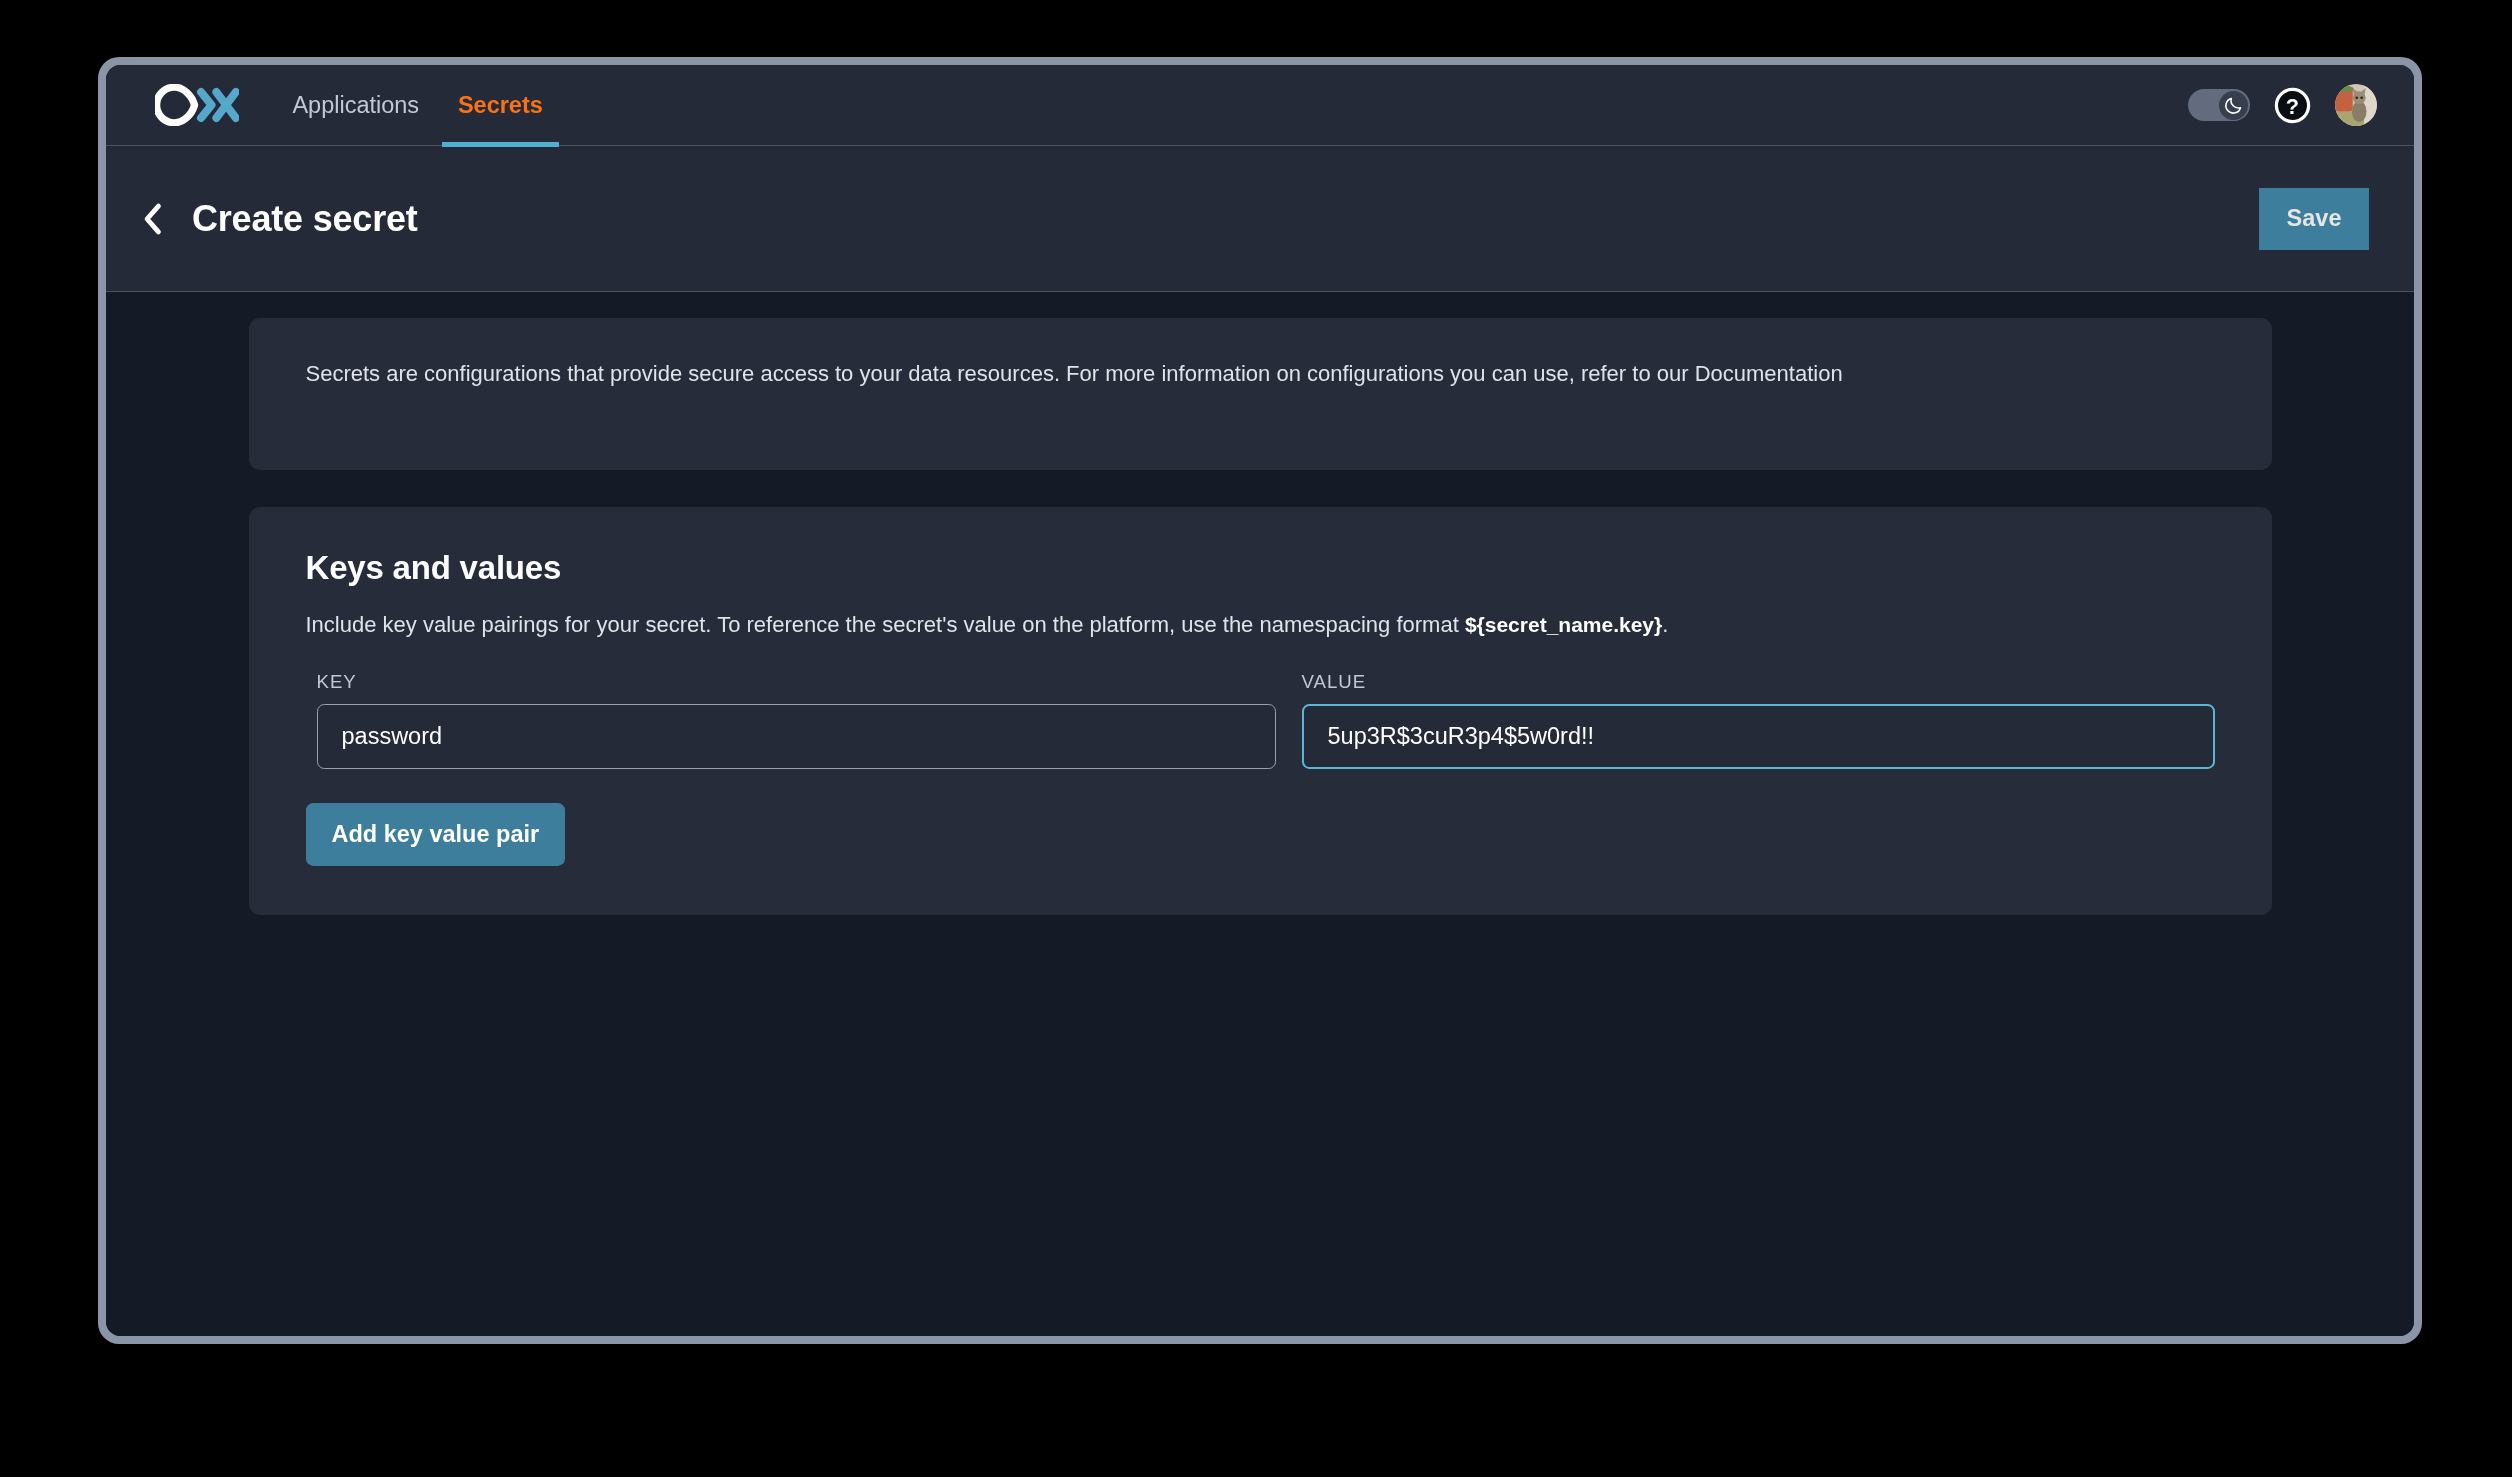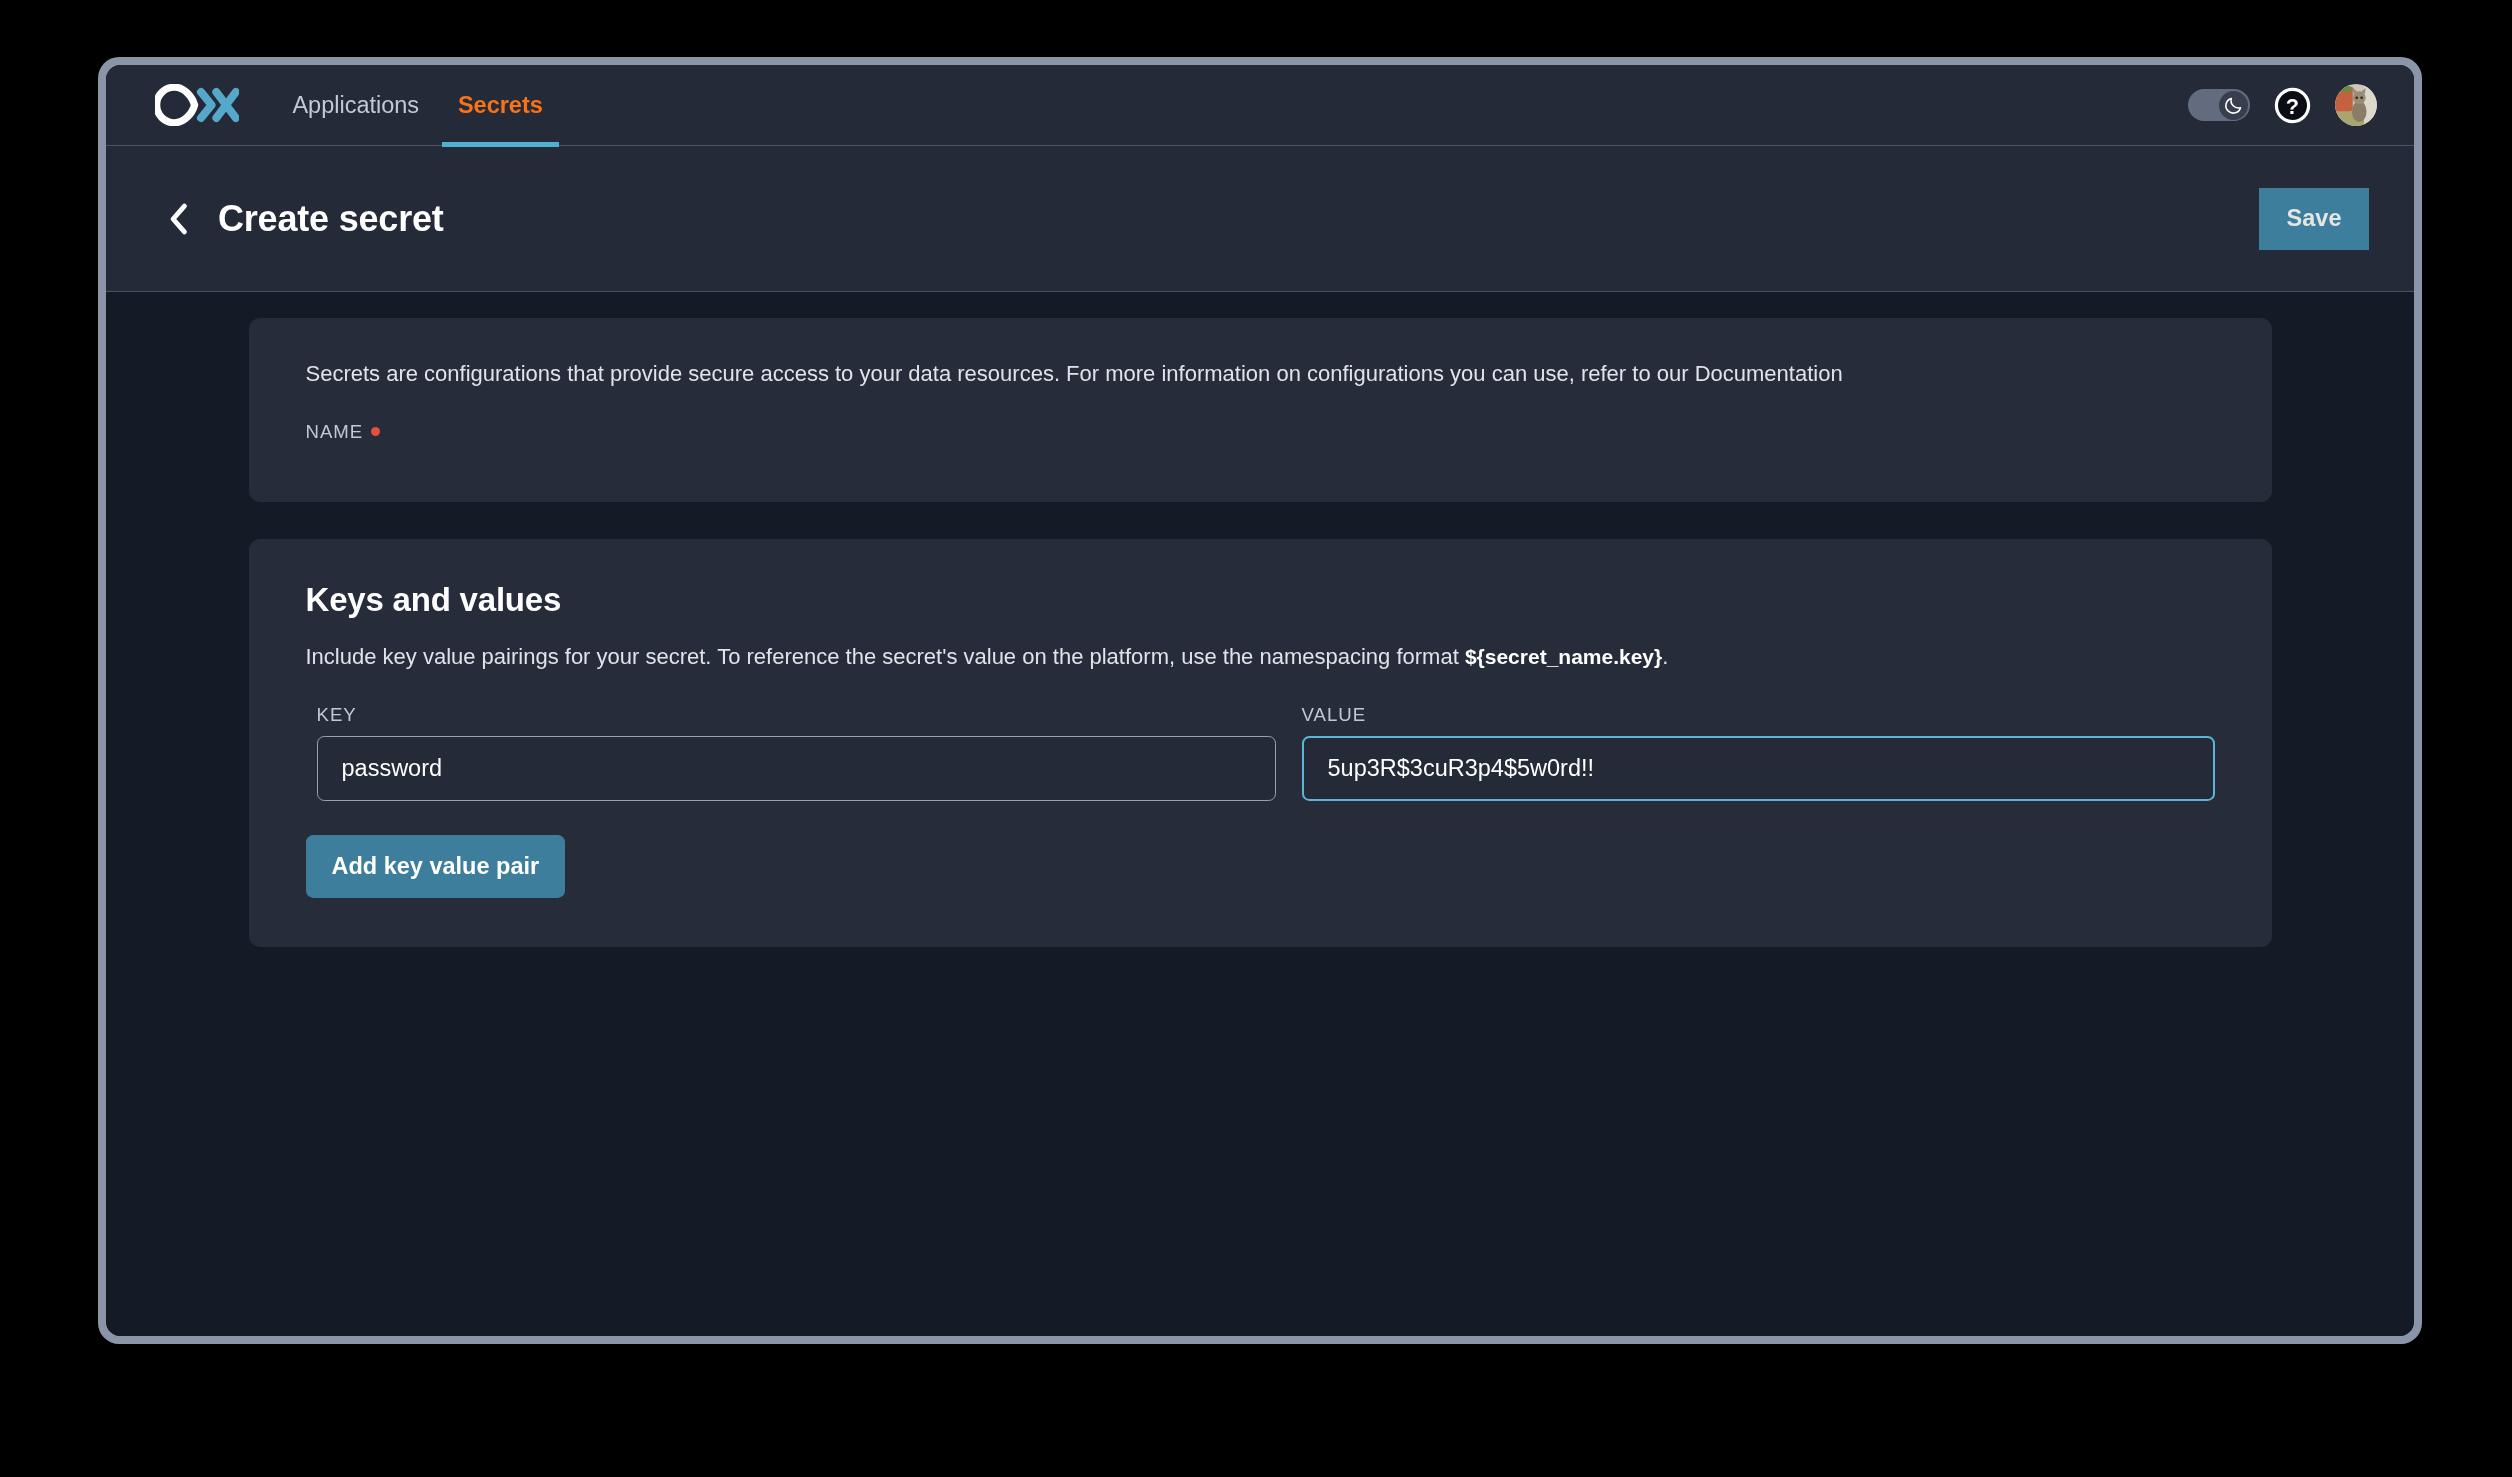--- a/index.html
+++ b/index.html
@@ -99,21 +99,21 @@
   }
 
   
   #page-header {
     height: 146px;
     flex: 0 0 146px;
     background: #242a38;
     border-bottom: 1.6px solid #4a5264;
     display: flex;
     align-items: center;
-    padding: 0 45px 0 49px;
+    padding: 0 45px 0 23px;
   }
   #back-button {
     width: 47px; height: 47px;
     display: flex; align-items: center; justify-content: center;
     cursor: pointer;
     margin-right: 16px;
     flex: 0 0 auto;
   }
   #page-title {
     font-size: 36px;
@@ -289,24 +289,20 @@
       </div>
       <div id="page-title">Create secret</div>
       <button id="save-button">Save</button>
     </div>
 
     <div id="content">
 
       <div class="card">
         <div class="card-desc">Secrets are configurations that provide secure access to your data resources. For more information on configurations you can use, refer to our Documentation</div>
 
-        <div class="field-label">
-          <span>NAME</span>
-          <span class="req-dot"></span>
-        </div>
       </div>
 
       <div class="card">
         <div class="card-title">Keys and values</div>
         <div class="card-desc">
           <span>Include key value pairings for your secret. To reference the secret's value on the platform, use the namespacing format </span><span class="code-inline">${secret_name.key}</span><span>.</span>
         </div>
 
         <div class="kv-row">
           <div class="kv-col-key">

